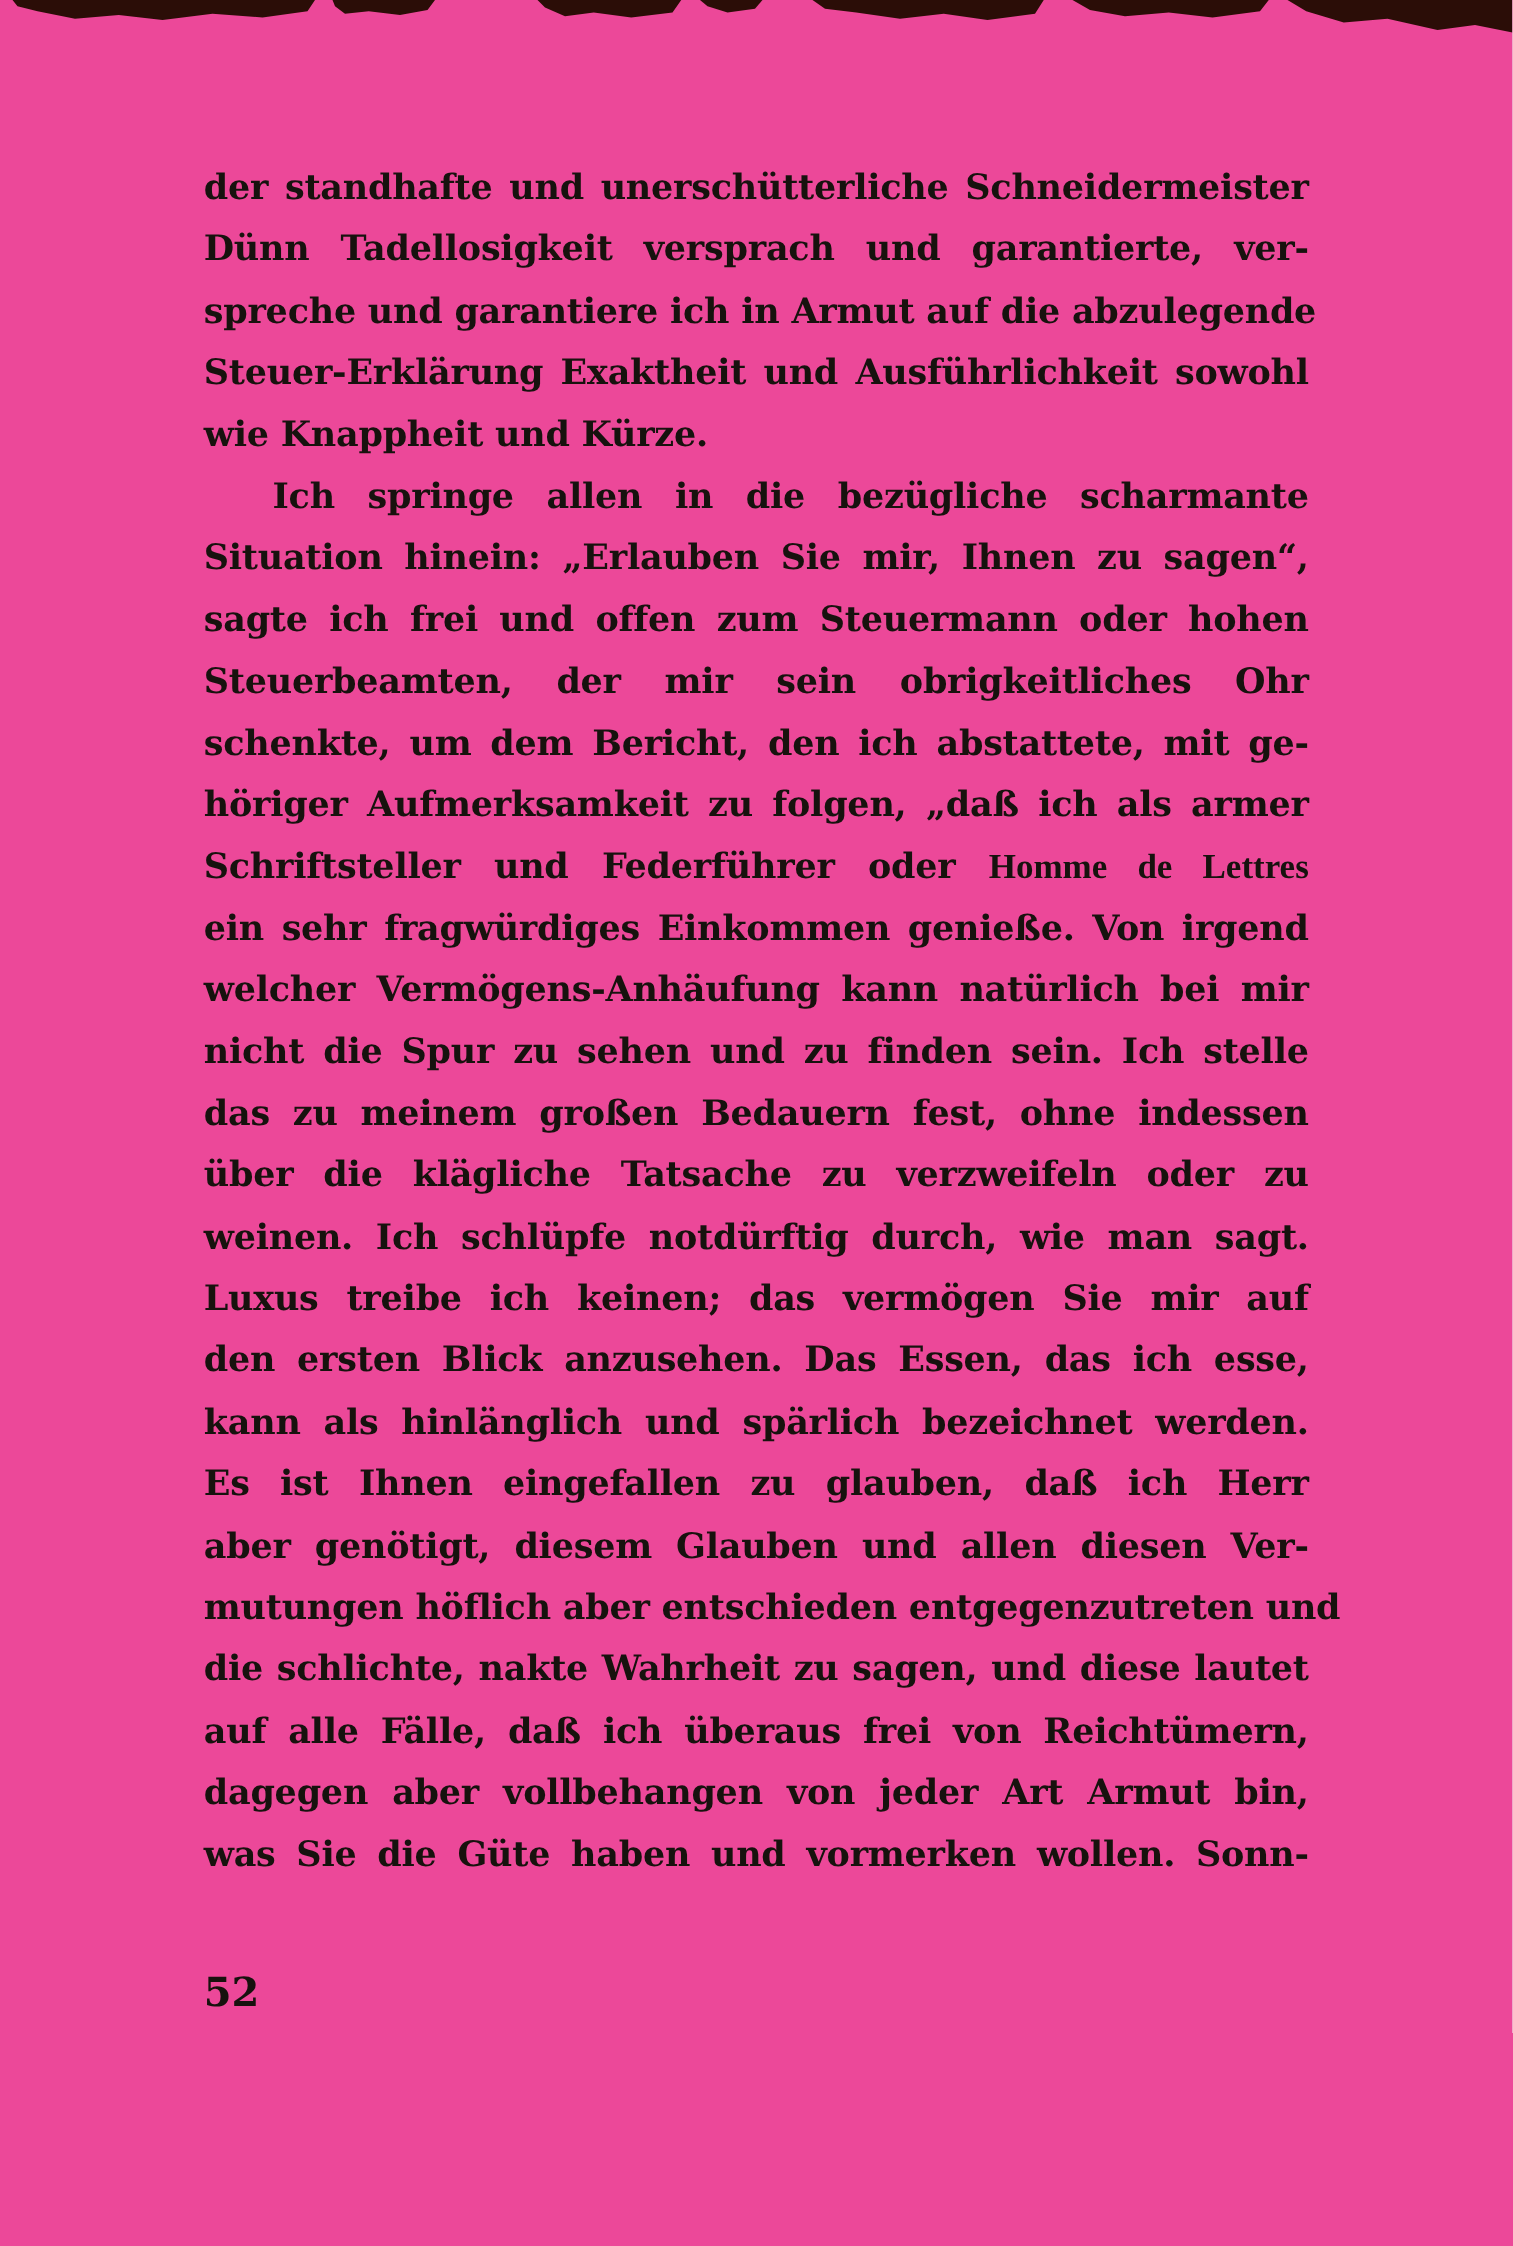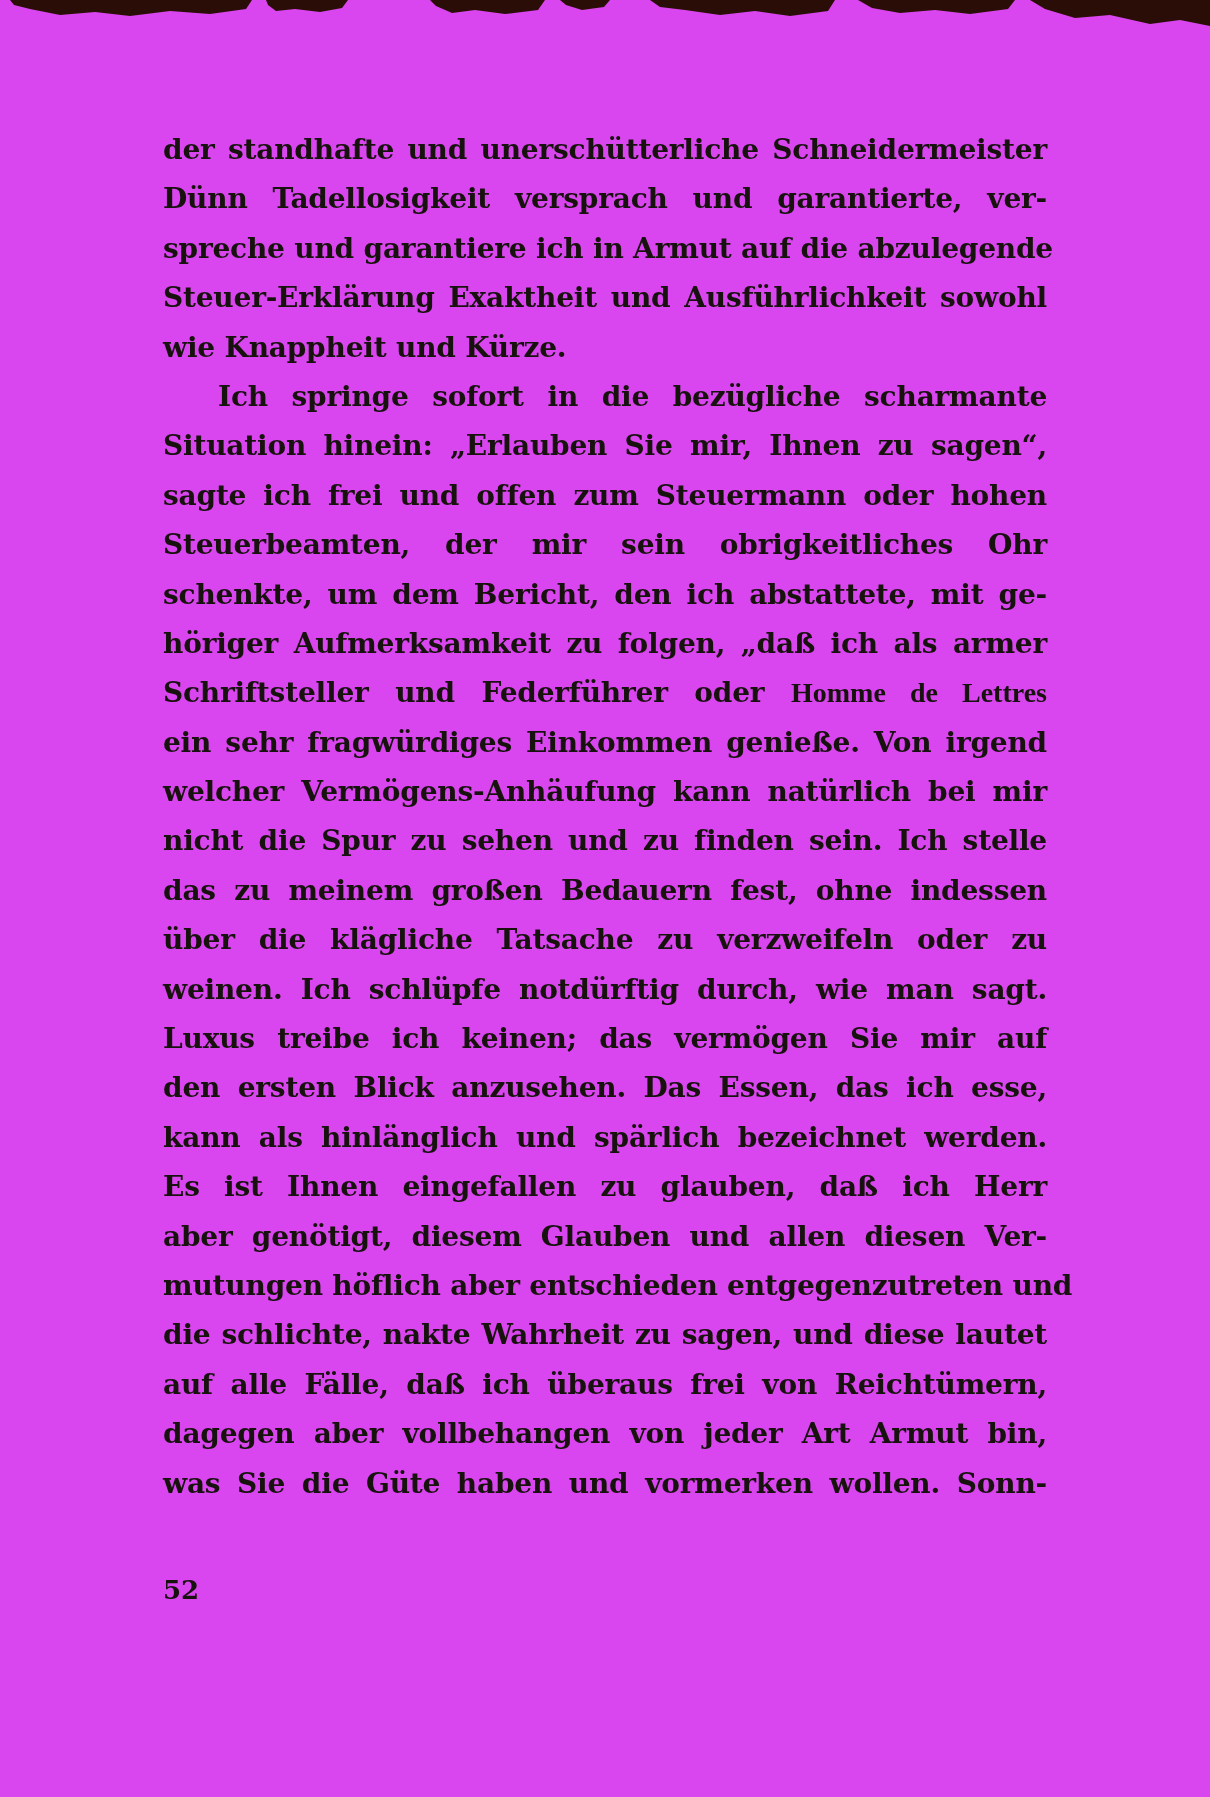--- a/index.html
+++ b/index.html
@@ -4,21 +4,21 @@
 <style>
   html, body {
     margin: 0;
     padding: 0;
     background: #f6f4f0;
   }
   .page {
     position: relative;
     width: 1210px;
     height: 1797px;
-    background: #d946ef;
+    background: #ec4899;
     overflow: hidden;
   }
   .torn-top {
     position: absolute;
     top: 0;
     left: 0;
     display: block;
   }
   .text-block {
     position: absolute;
@@ -50,21 +50,21 @@
     font-weight: 700;
     letter-spacing: 0;
     margin-top: 24px;
   }
   .page-number {
     position: absolute;
     left: 163px;
     top: 1575px;
     font-family: "DejaVu Serif", serif;
     font-weight: 700;
-    font-size: 26px;
+    font-size: 32px;
     color: #17120e;
   }
 </style>
 </head>
 <body>
 
 <div class="page">
 
   <svg class="torn-top" width="1210" height="32" viewBox="0 0 1210 32">
     <g fill="#2b0d07">
@@ -77,21 +77,21 @@
       <polygon points="1030,0 1210,0 1210,26 1180,20 1150,24 1110,15 1075,18 1045,9"></polygon>
     </g>
   </svg>
 
   <div class="text-block">
     <div class="line">der standhafte und unerschütterliche Schneidermeister</div>
     <div class="line">Dünn Tadellosigkeit versprach und garantierte, ver-</div>
     <div class="line">spreche und garantiere ich in Armut auf die abzulegende</div>
     <div class="line">Steuer-Erklärung Exaktheit und Ausführlichkeit sowohl</div>
     <div class="line para-end">wie Knappheit und Kürze.</div>
-    <div class="line indent">Ich springe sofort in die bezügliche scharmante</div>
+    <div class="line indent">Ich springe allen in die bezügliche scharmante</div>
     <div class="line">Situation hinein: „Erlauben Sie mir, Ihnen zu sagen“,</div>
     <div class="line">sagte ich frei und offen zum Steuermann oder hohen</div>
     <div class="line">Steuerbeamten, der mir sein obrigkeitliches Ohr</div>
     <div class="line">schenkte, um dem Bericht, den ich abstattete, mit ge-</div>
     <div class="line">höriger Aufmerksamkeit zu folgen, „daß ich als armer</div>
     <div class="line">
       <span>Schriftsteller und Federführer oder </span><span class="antiqua">Homme de Lettres</span>
     </div>
     <div class="line">ein sehr fragwürdiges Einkommen genieße. Von irgend</div>
     <div class="line">welcher Vermögens-Anhäufung kann natürlich bei mir</div>

